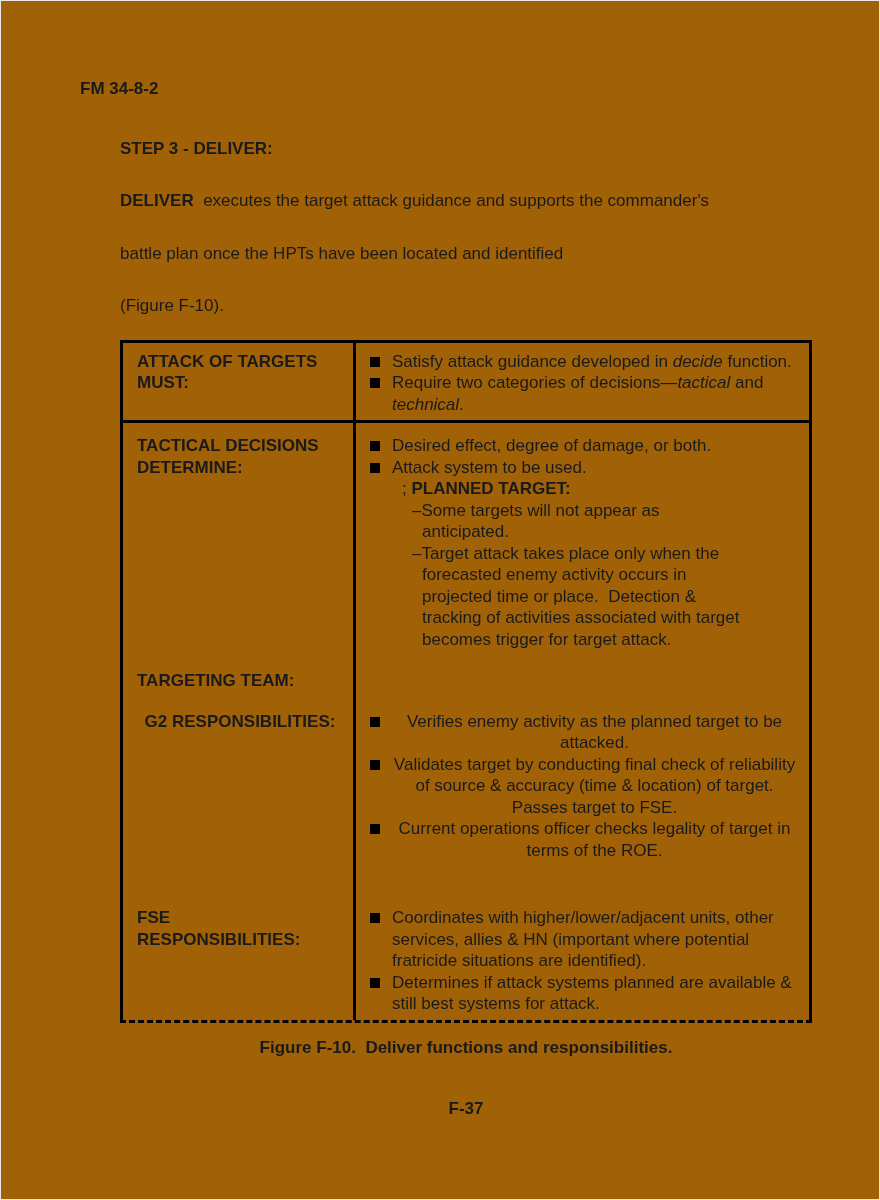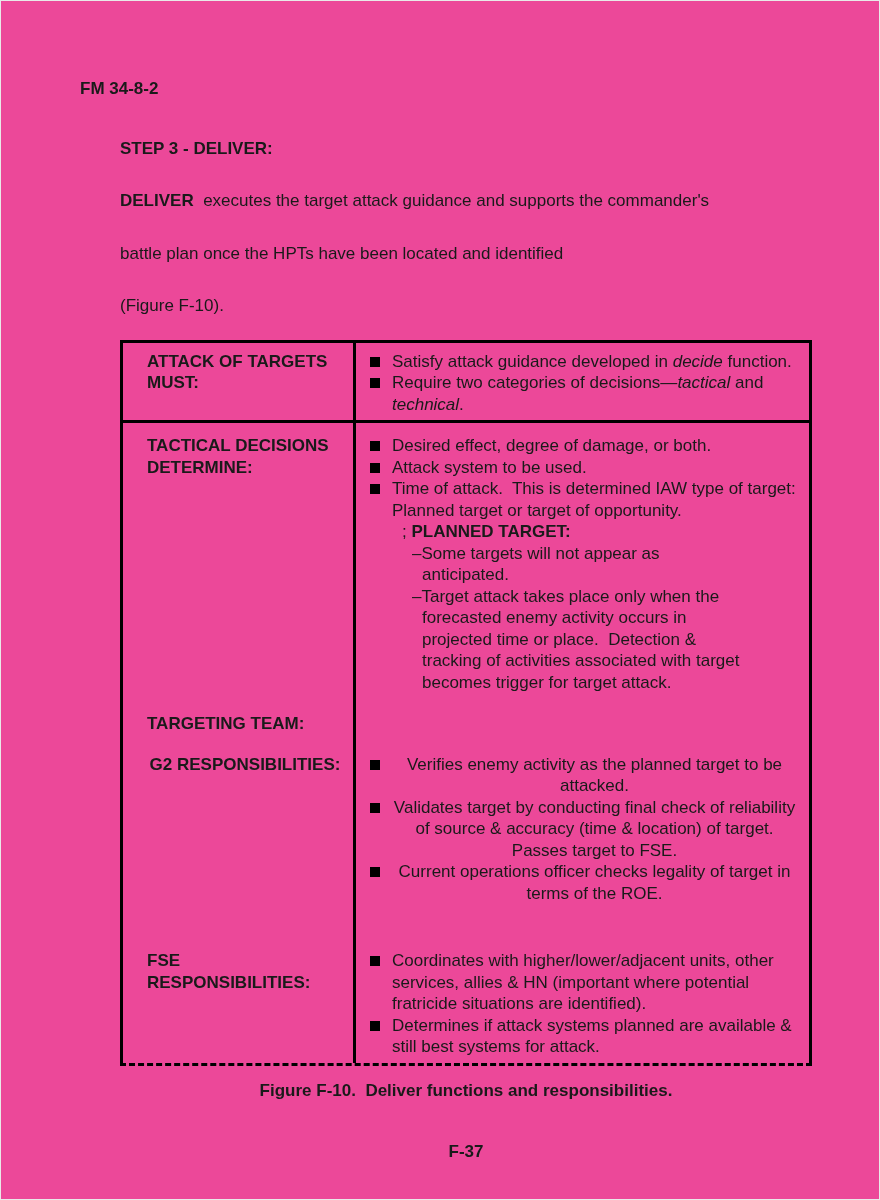--- a/index.html
+++ b/index.html
@@ -7,21 +7,21 @@
     width: 880px; height: 1200px;
     font-family: "Liberation Sans", "DejaVu Sans", sans-serif;
     color: #1a1a1a;
     -webkit-font-smoothing: antialiased;
   }
   .sheet {
     position: relative;
     width: 880px; height: 1200px;
     box-sizing: border-box;
     padding: 78px 68px 0 80px;
-    background: #ec4899;
+    background: #a16207;
     box-shadow: inset 0 0 0 1px #e9e9e9;
     font-size: 17px; line-height: 21.5px;
     overflow: hidden;
   }
   .b { font-weight: 700; }
   .doc-id { font-weight: 700; font-size: 17px; }
   .content { margin-left: 40px; margin-top: 38px; width: 692px; }
   .step { font-weight: 700; margin-bottom: 23px; }
   .intro { margin-bottom: 23px; }
   .intro-line { white-space: pre; margin-top: 31px; }
@@ -30,21 +30,21 @@
     border: 3px solid #000;
     border-bottom-style: dashed;
     box-sizing: border-box;
     width: 692px;
   }
   .trow { display: flex; align-items: stretch; }
   .tleft {
     flex: 0 0 233px; width: 233px;
     box-sizing: border-box;
     border-right: 3px solid #000;
-    padding: 0 10px 0 24px;
+    padding: 0 10px 0 14px;
     font-weight: 700;
   }
   .tright { flex: 1 1 auto; box-sizing: border-box; padding: 0 12px 0 14px; }
 
   .row-attack { border-bottom: 3px solid #000; }
   .row-attack .tleft, .row-attack .tright { padding-top: 8px; padding-bottom: 5px; }
   .row-tactical .tleft, .row-tactical .tright { padding-top: 12px; }
   .row-team .tleft { padding-top: 20px; }
   .row-g2 .tleft, .row-g2 .tright { padding-top: 19px; text-align: center; }
   .row-fse .tleft, .row-fse .tright { padding-top: 46px; padding-bottom: 5px; }
@@ -112,24 +112,20 @@
         </div>
         <div class="tright">
           <div class="bullet">
             <span class="sq"></span>
             <span class="btext">Desired effect, degree of damage, or both.</span>
           </div>
           <div class="bullet">
             <span class="sq"></span>
             <span class="btext">Attack system to be used.</span>
           </div>
-          <div class="bullet">
-            <span class="sq"></span>
-            <span class="btext">Time of attack.  This is determined IAW type of target:  Planned target or target of opportunity.</span>
-          </div>
           <div class="planned"><span>; </span><span class="b">PLANNED TARGET:</span></div>
           <div class="dash">–Some targets will not appear as anticipated.</div>
           <div class="dash">–Target attack takes place only when the forecasted enemy activity occurs in projected time or place.  Detection &amp; tracking of activities associated with target becomes trigger for target attack.</div>
         </div>
       </div>
 
       <div class="trow row-team">
         <div class="tleft">
           <div>TARGETING TEAM:</div>
         </div>

